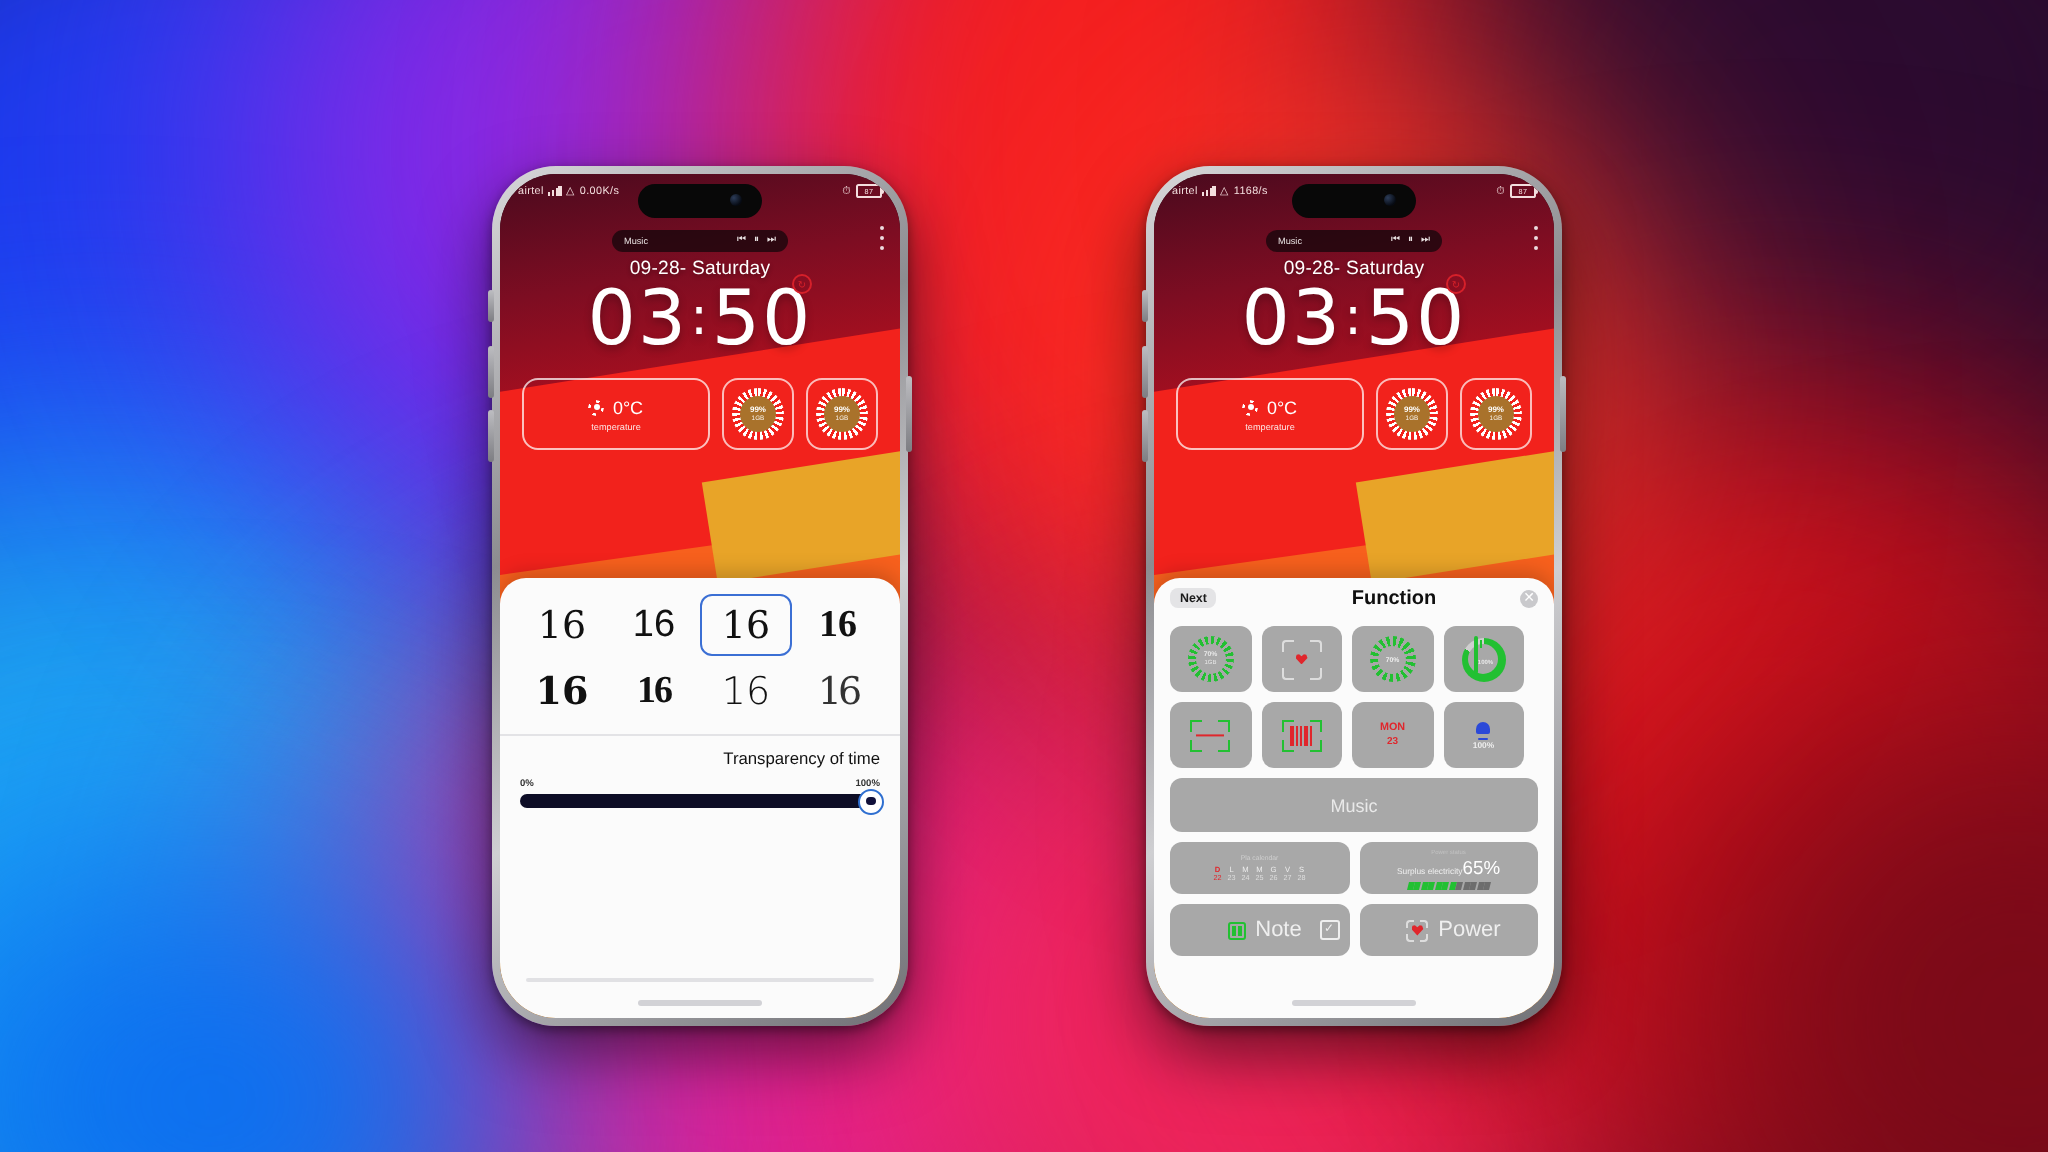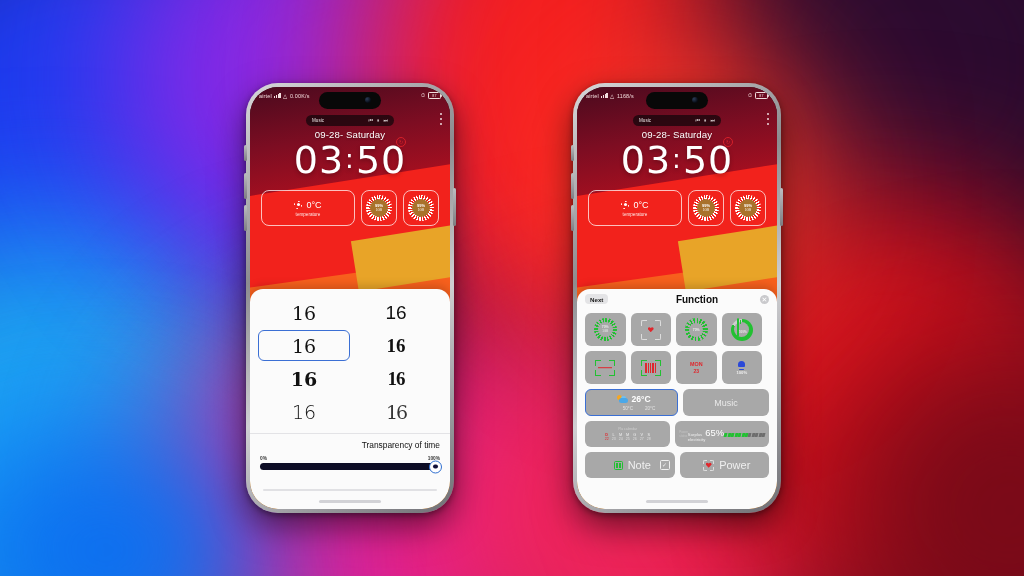--- a/index.html
+++ b/index.html
@@ -139,21 +139,21 @@
     text-align:center;font-size:9px;color:#0f0f0f;padding-top:8px;font-weight:400;
   }
   .sheet-title.fn{font-weight:700;font-size:10px;padding-top:5px;margin-left:40px;}
   .close-x{
     position:absolute;right:8px;top:6px;width:9px;height:9px;border-radius:50%;
     background:#c9c9cc;color:#fff;font-size:7px;line-height:9px;text-align:center;
   }
   .divider{height:1px;background:#e3e3e6;margin:0;}
 
   
-  .tsgrid{display:grid;grid-template-columns:repeat(2,1fr);row-gap:2px;padding:8px 8px 6px;}
+  .tsgrid{display:grid;grid-template-columns:repeat(4,1fr);row-gap:2px;padding:8px 8px 6px;}
   .tscell{
     height:29px;display:flex;align-items:center;justify-content:center;
     font-size:19px;color:#111;border:1.3px solid transparent;border-radius:6px;
   }
   .tscell.sel{border-color:#3b6fd4;}
   .f1{font-family:"DejaVu Serif",serif;font-weight:400;}
   .f2{font-family:"Liberation Sans",sans-serif;font-weight:300;}
   .f3{font-family:"DejaVu Serif",serif;font-weight:400;}
   .f4{font-family:"Liberation Serif",serif;font-weight:700;}
   .f5{font-family:"DejaVu Serif",serif;font-weight:700;}
@@ -244,21 +244,21 @@
   .themes-txt{font-size:9px;color:#e9e9e9;font-weight:400;}
 
   .calw{padding:3px 4px;box-sizing:border-box;display:flex;flex-direction:column;justify-content:center;}
   .calw .cm{font-size:3.4px;color:#cfcfcf;text-align:center;margin-bottom:1.5px;}
   .calw .wk,.calw .ds{display:flex;justify-content:space-between;padding:0 2px;}
   .calw .wk span{font-size:3.8px;color:#eee;width:7px;text-align:center;}
   .calw .wk span.red{color:#e0262c;font-weight:700;}
   .calw .ds span{font-size:3.6px;color:#ddd;width:7px;text-align:center;}
   .calw .ds span.red{color:#e0262c;}
 
-  .pwr{padding:3px 4px;box-sizing:border-box;display:flex;flex-direction:row;justify-content:flex-start;}
+  .pwr{padding:3px 4px;box-sizing:border-box;display:flex;flex-direction:column;justify-content:flex-start;}
   .pwr .lbl-sm{font-size:3px;color:#c2c2c2;}
   .pwr .mid{display:flex;align-items:baseline;justify-content:space-between;}
   .pwr .nm{font-size:4.2px;color:#efefef;}
   .pwr .big{font-size:9.4px;color:#fff;font-weight:400;}
   .pwr .segs{display:flex;gap:.9px;margin-top:2px;}
   .pwr .segs i{display:block;width:2.6px;height:4px;background:#22c032;transform:skewX(-14deg);}
   .pwr .segs i.off{background:#6d6d6d;}
 
   .note-tile,.heat-tile{display:flex;align-items:center;gap:5px;padding-left:5px;box-sizing:border-box;position:relative;}
   .note-ic{width:9px;height:9px;border:1.2px solid #22c032;border-radius:1.5px;display:flex;gap:1px;padding:1px;box-sizing:border-box;}
@@ -556,34 +556,20 @@
           </div>
           <div class="tile sq">
             <div style="text-align:center;">
               <div class="bell"></div>
               <div class="bell-pct">100%</div>
             </div>
           </div>
         </div>
 
         <div class="fnrow">
-          <div class="tile half wx sel">
-            <div class="wx-top">
-              <span class="wx-icon">
-                  <span class="s"></span>
-                  <span class="c2"></span>
-                  <span class="c1"></span>
-                </span>
-              <span class="wx-temp">26°C</span>
-            </div>
-            <div class="wx-sub">
-              <span>50°C</span>
-              <span>20°C</span>
-            </div>
-          </div>
           <div class="tile half">
             <span class="themes-txt">Music</span>
           </div>
         </div>
 
         <div class="fnrow">
           <div class="tile halfb calw">
             <div class="cm">Pla calendar</div>
             <div class="wk">
               <span class="red">D</span>

